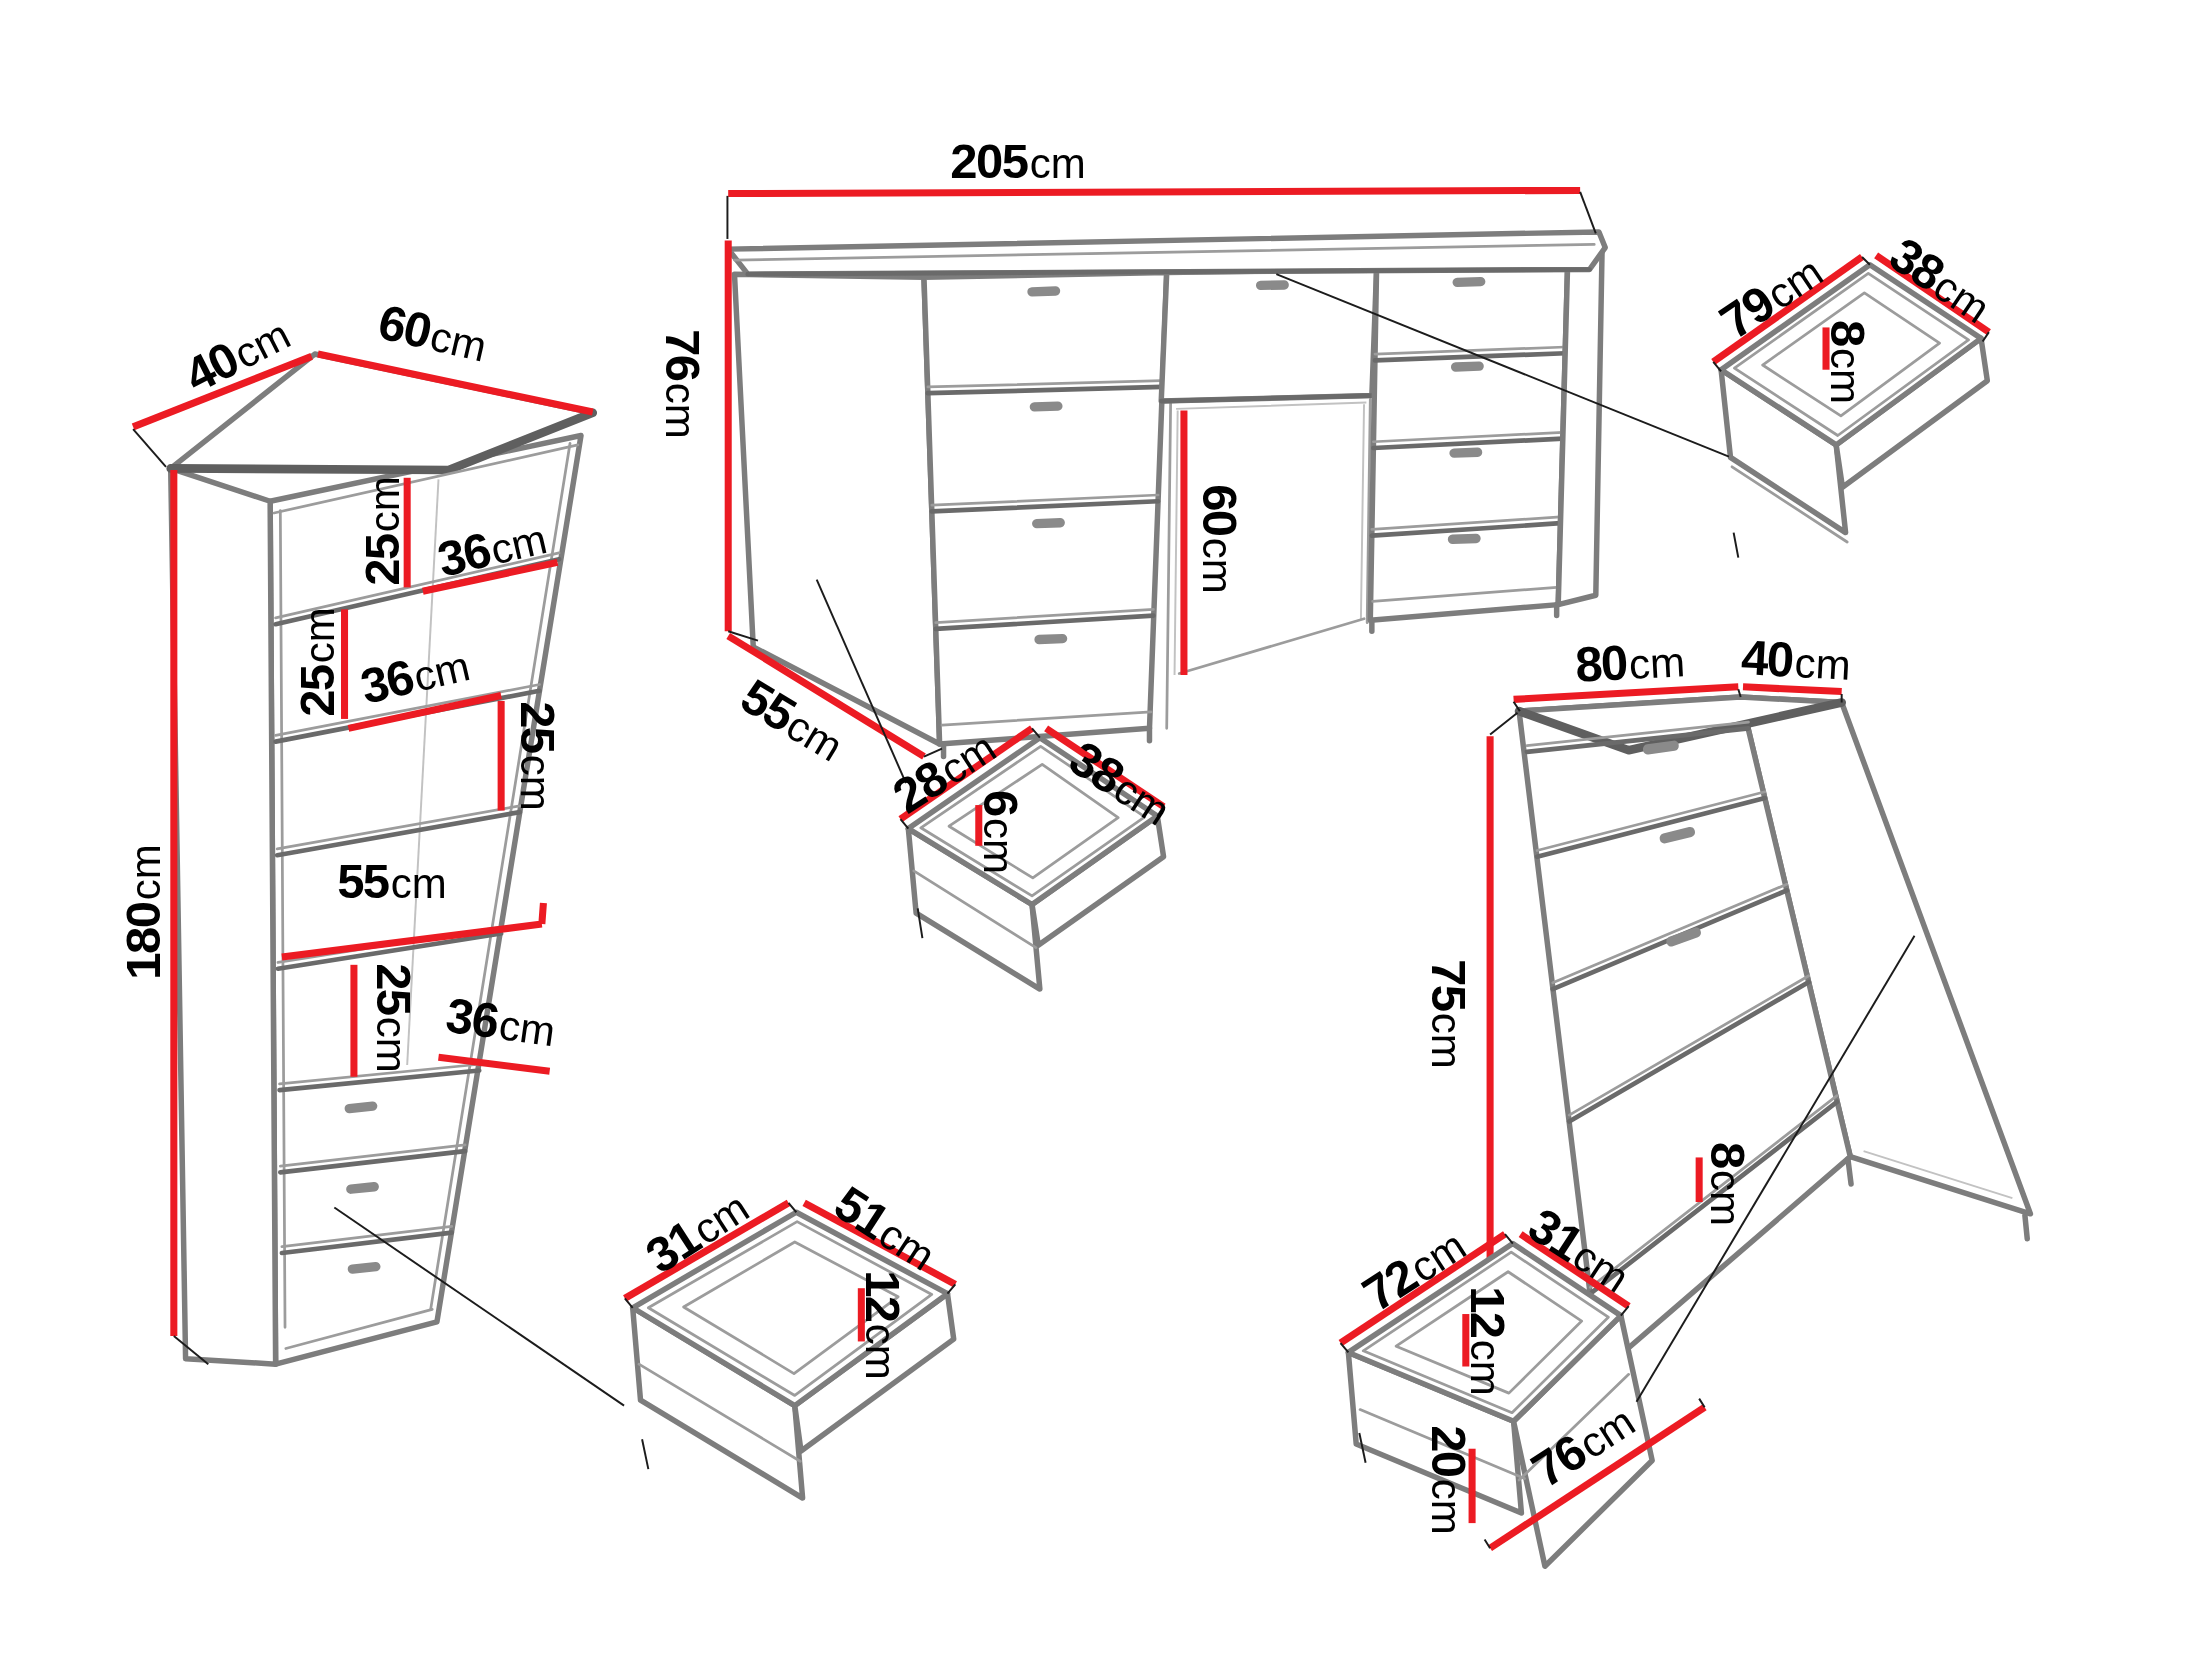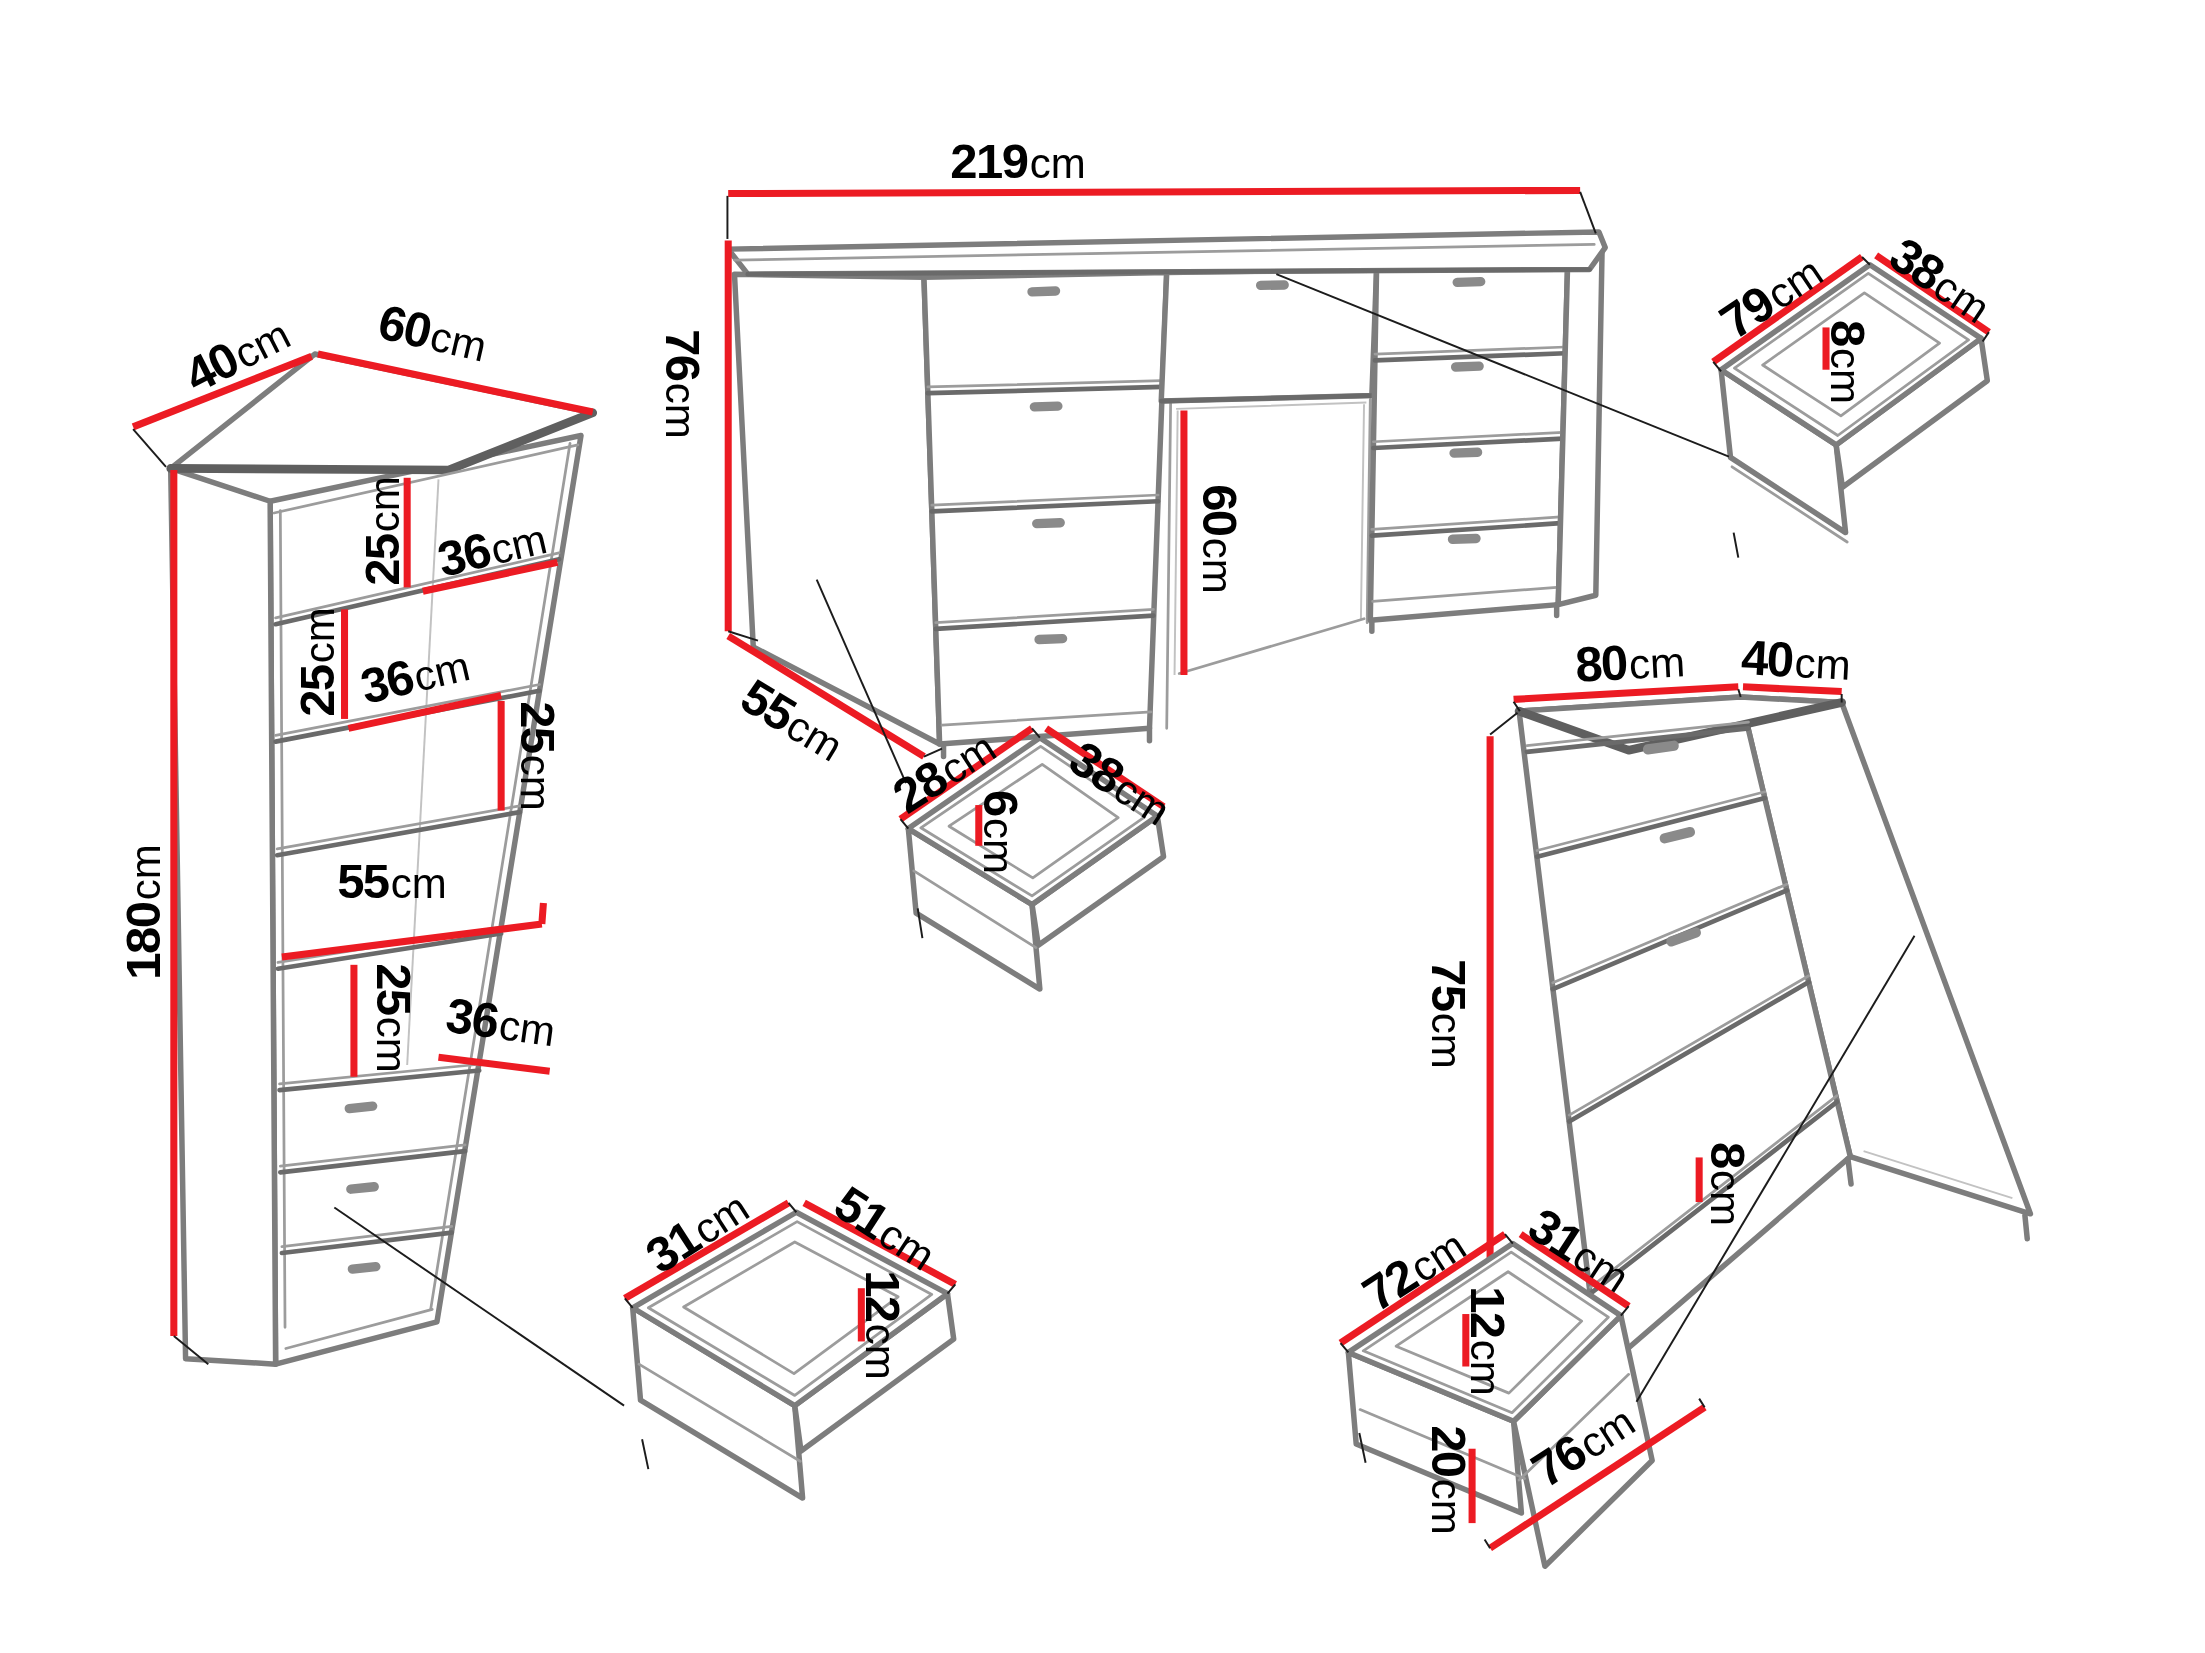--- a/index.html
+++ b/index.html
@@ -240,21 +240,21 @@
   <div class="dim" style="left:143px;top:912px;--r:-90deg"><span class="num">180</span><span class="unit">cm</span></div>
   <div class="dim" style="left:382px;top:531px;--r:-90deg"><span class="num">25</span><span class="unit">cm</span></div>
   <div class="dim" style="left:492px;top:548px;--r:-13deg"><span class="num">36</span><span class="unit">cm</span></div>
   <div class="dim" style="left:317px;top:662px;--r:-90deg"><span class="num">25</span><span class="unit">cm</span></div>
   <div class="dim" style="left:415px;top:675px;--r:-13deg"><span class="num">36</span><span class="unit">cm</span></div>
   <div class="dim" style="left:538px;top:756px;--r:90deg"><span class="num">25</span><span class="unit">cm</span></div>
   <div class="dim" style="left:392px;top:881px;--r:0deg"><span class="num">55</span><span class="unit">cm</span></div>
   <div class="dim" style="left:394px;top:1018px;--r:90deg"><span class="num">25</span><span class="unit">cm</span></div>
   <div class="dim" style="left:501px;top:1022px;--r:8deg"><span class="num">36</span><span class="unit">cm</span></div>
 
-  <div class="dim" style="left:1018px;top:161px;--r:0deg"><span class="num">219</span><span class="unit">cm</span></div>
+  <div class="dim" style="left:1018px;top:161px;--r:0deg"><span class="num">205</span><span class="unit">cm</span></div>
   <div class="dim" style="left:683px;top:384px;--r:90deg"><span class="num">76</span><span class="unit">cm</span></div>
   <div class="dim" style="left:793px;top:720px;--r:31deg"><span class="num">55</span><span class="unit">cm</span></div>
   <div class="dim" style="left:1220px;top:539px;--r:90deg"><span class="num">60</span><span class="unit">cm</span></div>
 
   <div class="dim" style="left:1771px;top:296px;--r:-34deg"><span class="num">79</span><span class="unit">cm</span></div>
   <div class="dim" style="left:1941px;top:280px;--r:34deg"><span class="num">38</span><span class="unit">cm</span></div>
   <div class="dim" style="left:1848px;top:362px;--r:90deg"><span class="num">8</span><span class="unit">cm</span></div>
 
   <div class="dim" style="left:944px;top:771px;--r:-33deg"><span class="num">28</span><span class="unit">cm</span></div>
   <div class="dim" style="left:1121px;top:783px;--r:33deg"><span class="num">38</span><span class="unit">cm</span></div>

